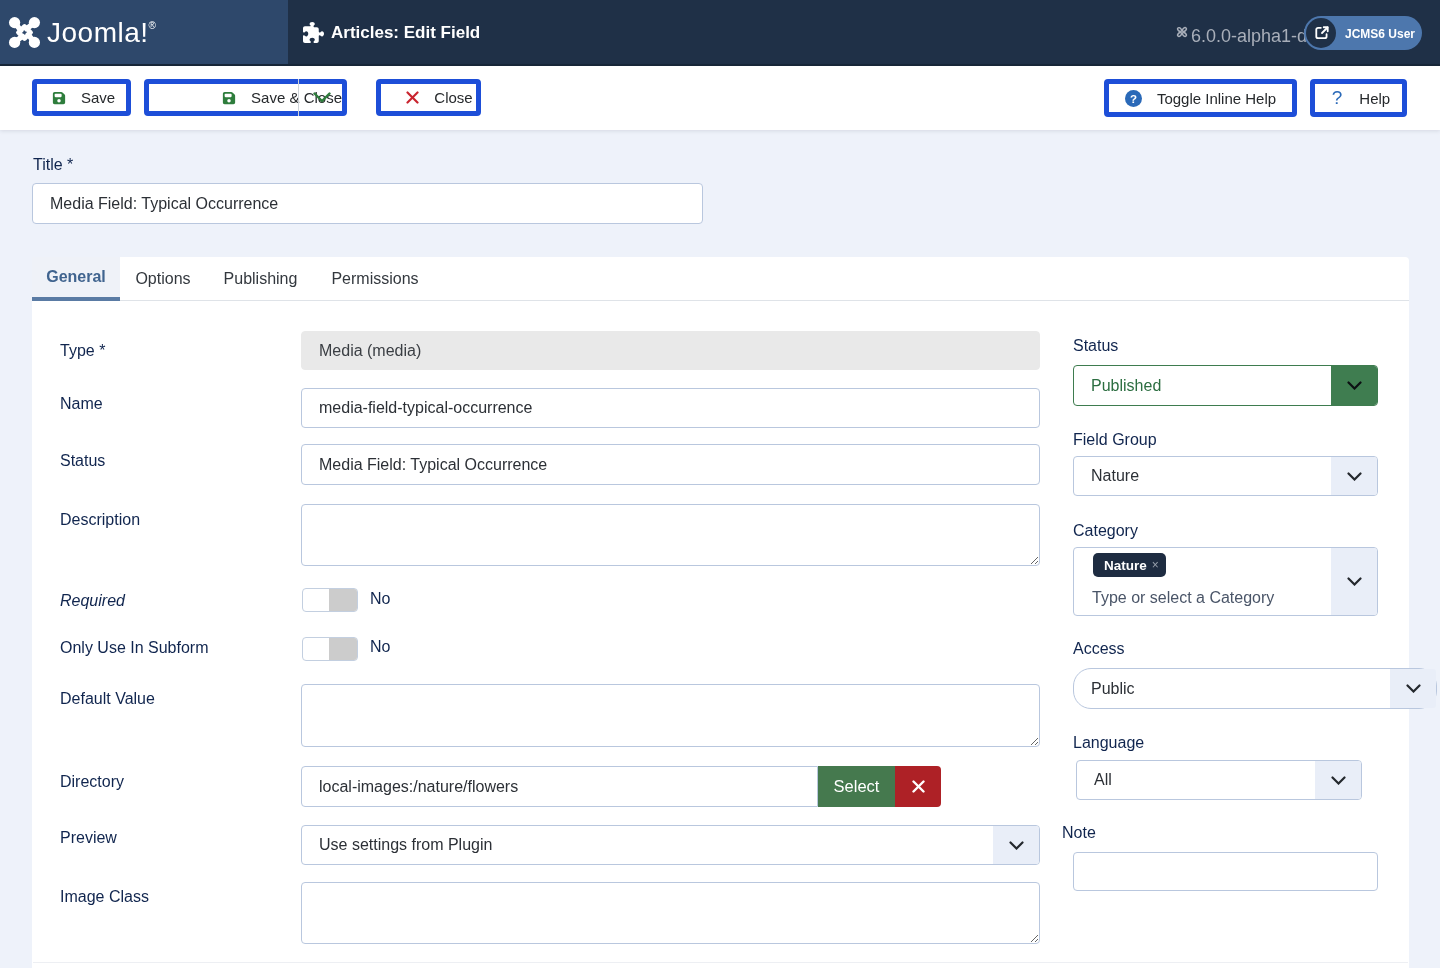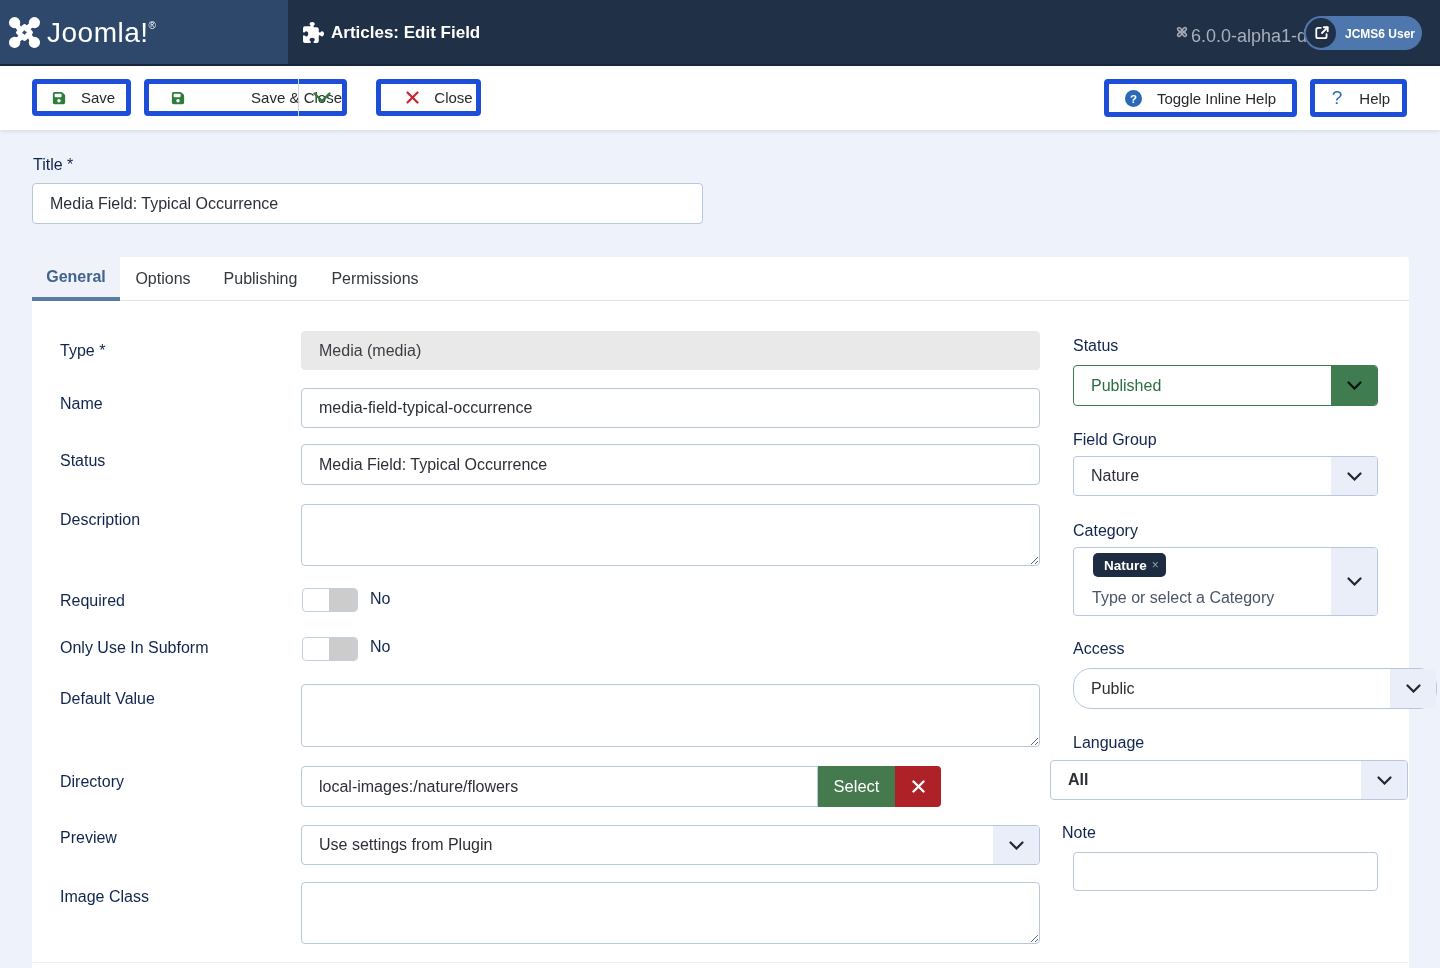--- a/index.html
+++ b/index.html
@@ -93,21 +93,21 @@
   <div id="username">JCMS6 User</div>
 </div>
 
 <div id="toolbar"></div>
 <div class="tbtn" style="left:32px; width:99px; padding-left:4px;">
   <svg width="14" height="14" viewBox="0 0 448 512">
       <path fill="#2e7d3c" d="M64 32C28.7 32 0 60.7 0 96L0 416c0 35.3 28.7 64 64 64l320 0c35.3 0 64-28.7 64-64l0-242.7c0-17-6.7-33.3-18.7-45.3L352 50.7C340 38.7 323.7 32 306.7 32L64 32zM96 96l192 0c17.7 0 32 14.3 32 32l0 64c0 17.7-14.3 32-32 32L96 224c-17.7 0-32-14.3-32-32l0-64c0-17.7 14.3-32 32-32zM224 288a64 64 0 1 1 0 128 64 64 0 1 1 0-128z"></path>
     </svg>
   <span>Save</span>
 </div>
-<div class="tbtn" style="left:144px; width:203px; justify-content:space-between; padding-left:22px;">
+<div class="tbtn" style="left:144px; width:203px; justify-content:flex-end; padding-left:22px;">
   <svg width="14" height="14" viewBox="0 0 448 512">
       <path fill="#2e7d3c" d="M64 32C28.7 32 0 60.7 0 96L0 416c0 35.3 28.7 64 64 64l320 0c35.3 0 64-28.7 64-64l0-242.7c0-17-6.7-33.3-18.7-45.3L352 50.7C340 38.7 323.7 32 306.7 32L64 32zM96 96l192 0c17.7 0 32 14.3 32 32l0 64c0 17.7-14.3 32-32 32L96 224c-17.7 0-32-14.3-32-32l0-64c0-17.7 14.3-32 32-32zM224 288a64 64 0 1 1 0 128 64 64 0 1 1 0-128z"></path>
     </svg>
   <span>Save &amp; Close</span>
 </div>
 <div class="abs" style="left:298px; top:79px; width:1px; height:37px; background:#ced4da;"></div>
 <svg class="abs" style="left:313px; top:92px;" width="18" height="11" viewBox="0 0 18 11">
     <path d="M1.5 1.5 L9 9 L16.5 1.5" fill="none" stroke="#2e7d3c" stroke-width="2.4" stroke-linecap="round"></path>
   </svg>
 <div class="tbtn" style="left:376px; width:105px; padding-left:22px;">
@@ -148,21 +148,21 @@
 
 <div class="flabel" style="left:60px; top:395px;">Name</div>
 <div class="finput" style="left:301px; top:388px; width:739px; height:40px;">media-field-typical-occurrence</div>
 
 <div class="flabel" style="left:60px; top:452px;">Status</div>
 <div class="finput" style="left:301px; top:444px; width:739px; height:41px;">Media Field: Typical Occurrence</div>
 
 <div class="flabel" style="left:60px; top:511px;">Description</div>
 <textarea class="ta" style="left: 301px; top: 504px; height: 62px;"></textarea>
 
-<div class="flabel" style="left:60px; top:592px;">Required</div>
+<div class="flabel" style="left:60px; top:592px;font-style:italic;">Required</div>
 <div class="toggle" style="left:302px; top:588px;">
     <div class="gray"></div>
   </div>
 <div class="flabel" style="left:370px; top:590px;">No</div>
 
 <div class="flabel" style="left:60px; top:639px;">Only Use In Subform</div>
 <div class="toggle" style="left:302px; top:637px;">
     <div class="gray"></div>
   </div>
 <div class="flabel" style="left:370px; top:638px;">No</div>
@@ -230,21 +230,21 @@
 <div class="selwrap" style="left:1073px; top:668px; width:364px; height:41px;border-radius:18px;">
   <span class="txt">Public</span>
   <div class="selzone">
       <svg width="15" height="9" viewBox="0 0 15 9">
         <path d="M1.5 1.5 L7.5 7.5 L13.5 1.5" fill="none" stroke="#24282d" stroke-width="2.2" stroke-linecap="round"></path>
       </svg>
     </div>
 </div>
 
 <div class="flabel" style="left:1073px; top:734px;">Language</div>
-<div class="selwrap" style="left:1050px; top:760px; width:358px; height:40px;font-weight:bold;">
+<div class="selwrap" style="left:1076px; top:760px; width:286px; height:40px;">
   <span class="txt">All</span>
   <div class="selzone">
       <svg width="15" height="9" viewBox="0 0 15 9">
         <path d="M1.5 1.5 L7.5 7.5 L13.5 1.5" fill="none" stroke="#24282d" stroke-width="2.2" stroke-linecap="round"></path>
       </svg>
     </div>
 </div>
 
 <div class="flabel" style="left:1062px; top:824px;">Note</div>
 <div class="finput" style="left:1073px; top:852px; width:305px; height:39px;"></div>

